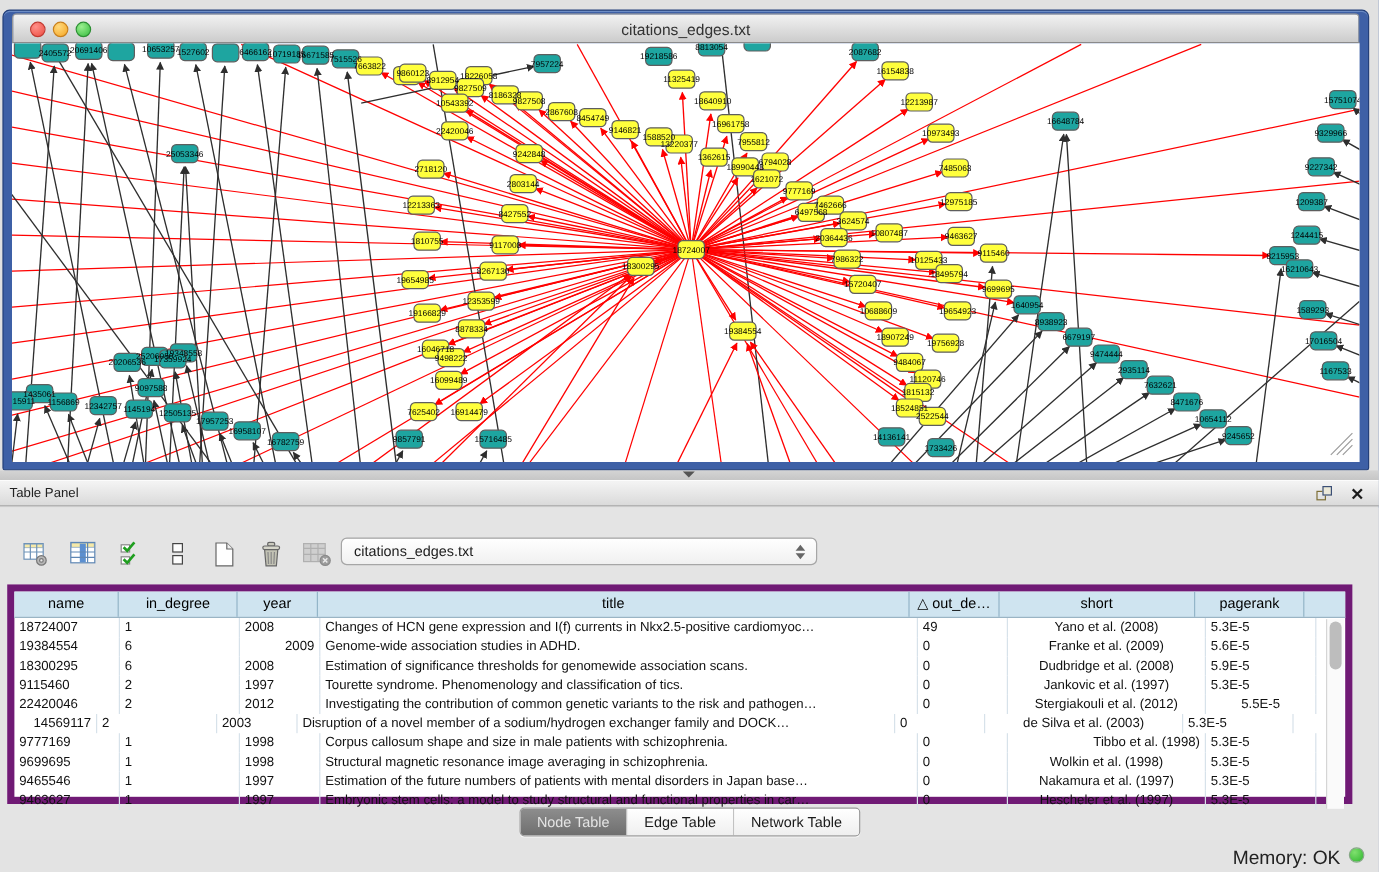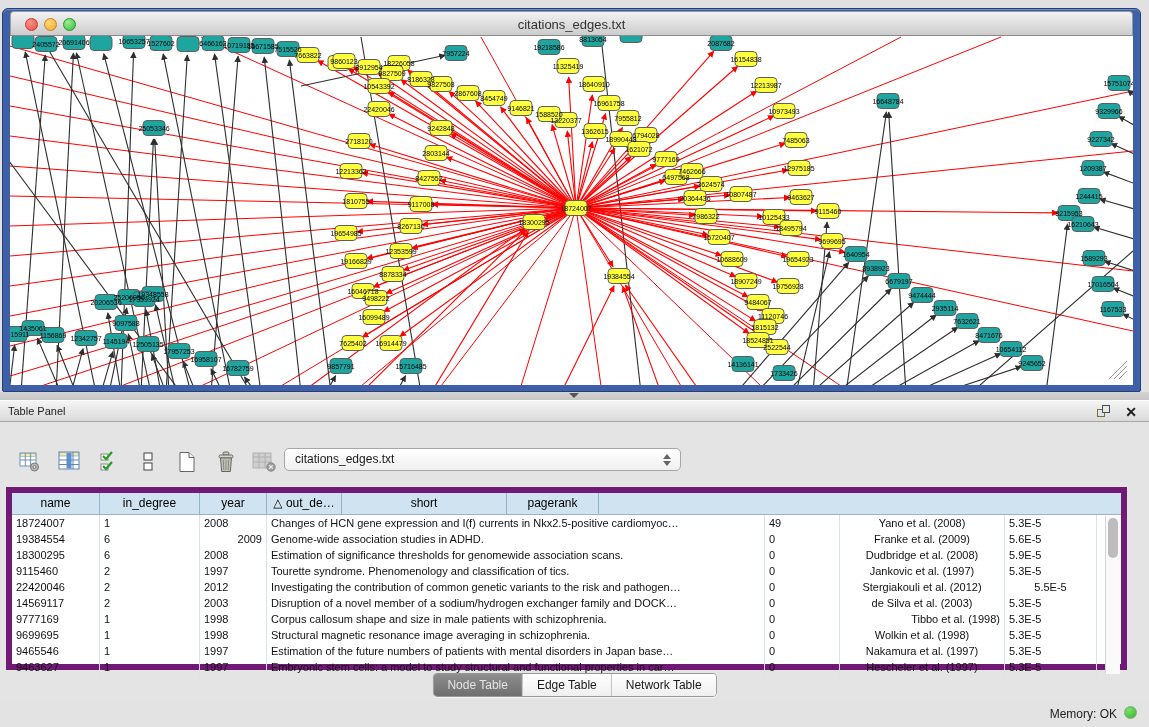--- a/index.html
+++ b/index.html
@@ -103,21 +103,21 @@
   }
   .seg-btn {
     font-size:12px; padding:4px 14px; color:#1a1a1a;
     background:linear-gradient(#ffffff,#efefef); border-right:1px solid #bcbcbc;
     white-space:nowrap;
   }
   .seg-btn:last-child { border-right:none; }
   .seg-btn.selected { background:linear-gradient(#8d8d8d,#6f6f6f); color:#e4e4e4; }
   
   .statusbar { position:absolute; left:0; top:700px; width:1149px; height:27px; background:#e3e3e3; }
-  .mem-label { position:absolute; right:32px; top:7px; font-size:12px; color:#222; }
+  .mem-label { position:absolute; right:32px; top:7px; font-size:16px; color:#222; }
   .mem-dot {
     position:absolute; right:12px; top:6px; width:13px; height:13px; border-radius:50%;
     background:radial-gradient(circle at 35% 30%, #7fe06e, #2eb52e); border:1px solid #86a886;
   }
   .fx-text { font-family:"DejaVu Serif", serif; font-style:italic; font-weight:bold; font-size:13px; color:#1a1a1a; }
 </style>
 </head>
 <body>
 
 <div class="net-window">
@@ -646,20 +646,21 @@
       <div class="up"></div>
         <div class="dn"></div>
     </div>
   </div>
 
   <div class="table-box">
     <div class="thead" id="thead">
         <div class="th" style="width: 88px;">name</div>
         <div class="th" style="width: 100px;">in_degree</div>
         <div class="th" style="width: 67px;">year</div>
+        <div class="th" style="width: 498px;">title</div>
         <div class="th" style="width: 75px;">△ out_de…</div>
         <div class="th" style="width: 165px;">short</div>
         <div class="th" style="width: 92px;">pagerank</div>
         <div class="th" style="width: 34px; border-right: none;"></div>
       </div>
     <div class="tbody" id="tbody">
         <div class="tr">
           <div class="td" style="width: 88px; text-align: left;">18724007</div>
           <div class="td" style="width: 100px; text-align: left;">1</div>
           <div class="td" style="width: 67px; text-align: left;">2008</div>
@@ -698,21 +699,21 @@
         <div class="tr">
           <div class="td" style="width: 88px; text-align: left;">22420046</div>
           <div class="td" style="width: 100px; text-align: left;">2</div>
           <div class="td" style="width: 67px; text-align: left;">2012</div>
           <div class="td" style="width: 498px; text-align: left;">Investigating the contribution of common genetic variants to the risk and pathogen…</div>
           <div class="td" style="width: 75px; text-align: left;">0</div>
           <div class="td" style="width: 165px; text-align: center;">Stergiakouli et al. (2012)</div>
           <div class="td" style="width: 92px; text-align: center;">5.5E-5</div>
         </div>
         <div class="tr">
-          <div class="td" style="width: 88px; text-align: left;">14569117</div>
+          <div class="td" style="width: 69px; text-align: right;">14569117</div>
           <div class="td" style="width: 100px; text-align: left;">2</div>
           <div class="td" style="width: 67px; text-align: left;">2003</div>
           <div class="td" style="width: 498px; text-align: left;">Disruption of a novel member of a sodium/hydrogen exchanger family and DOCK…</div>
           <div class="td" style="width: 75px; text-align: left;">0</div>
           <div class="td" style="width: 165px; text-align: center;">de Silva et al. (2003)</div>
           <div class="td" style="width: 92px; text-align: left;">5.3E-5</div>
         </div>
         <div class="tr">
           <div class="td" style="width: 88px; text-align: left;">9777169</div>
           <div class="td" style="width: 100px; text-align: left;">1</div>

